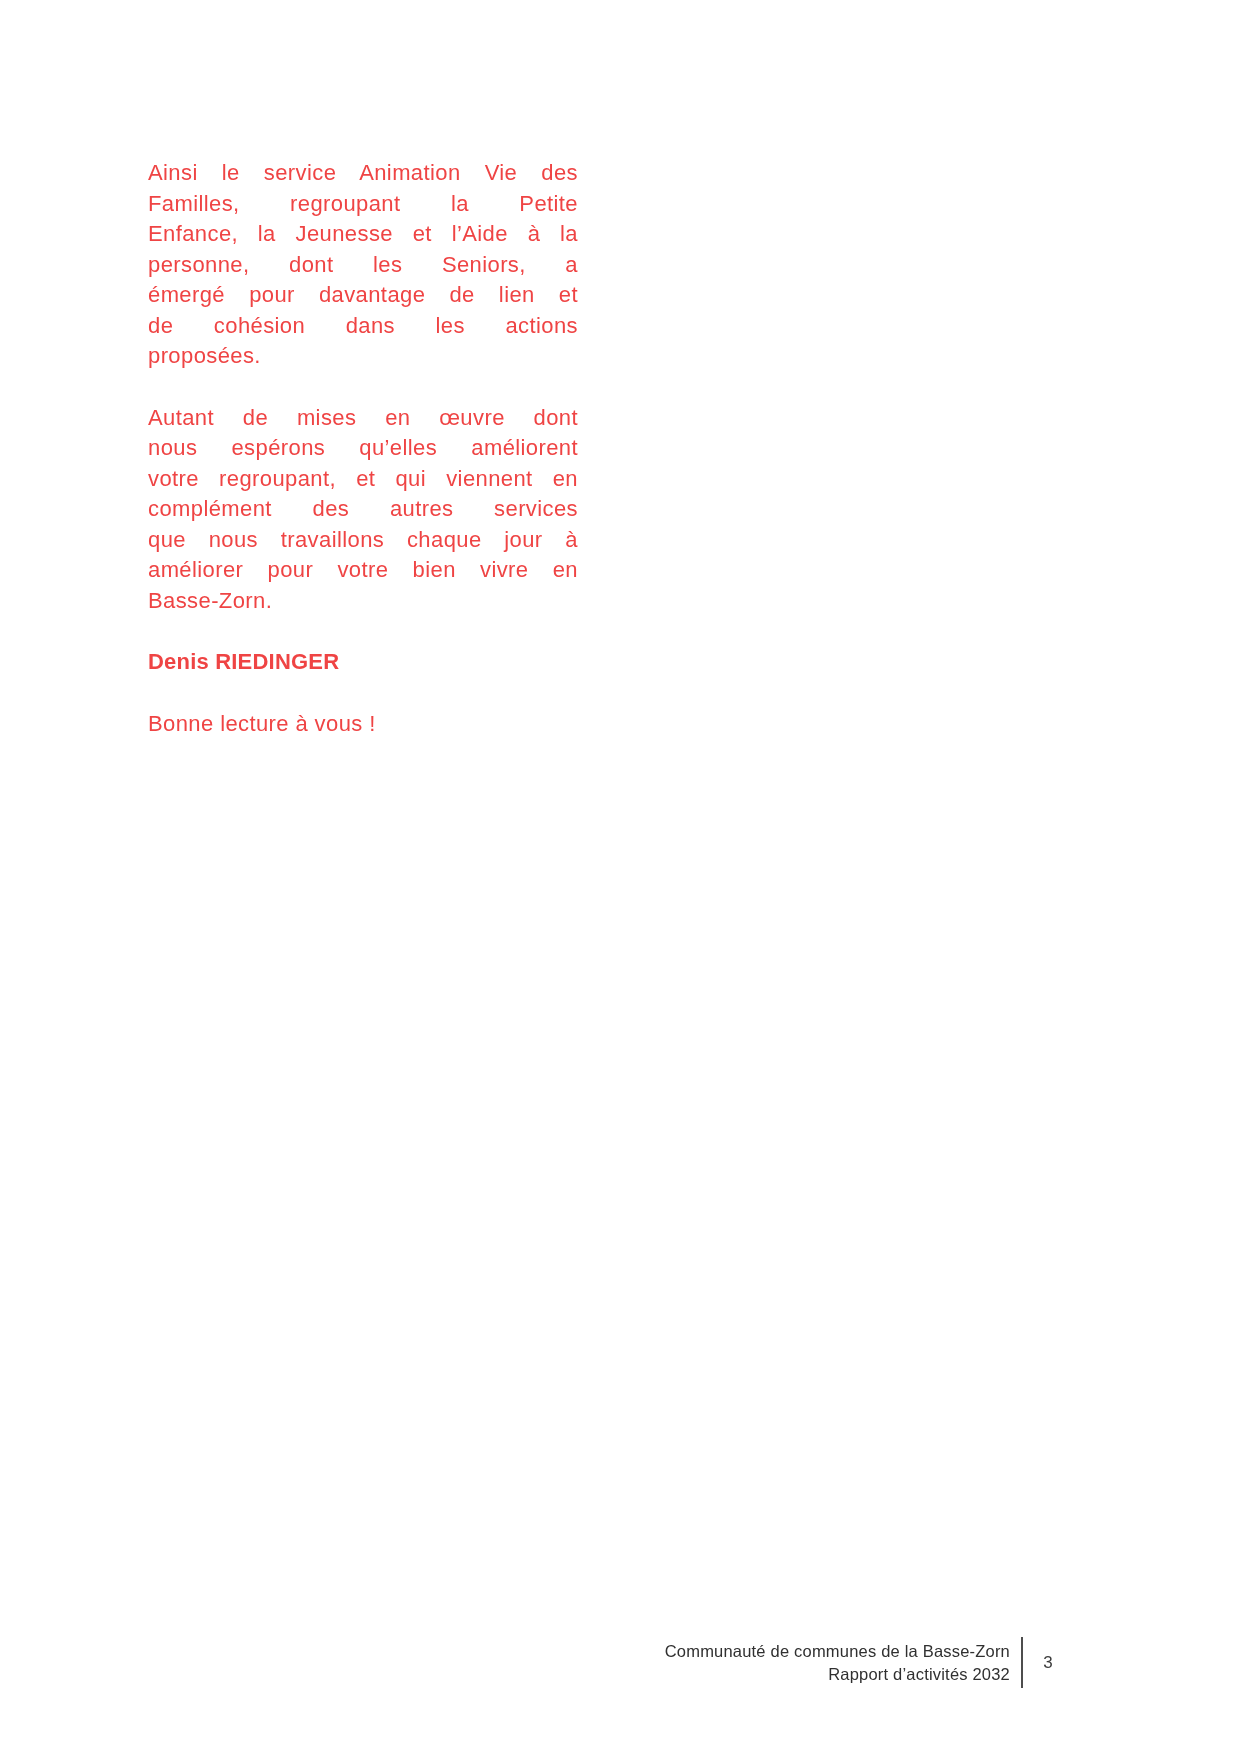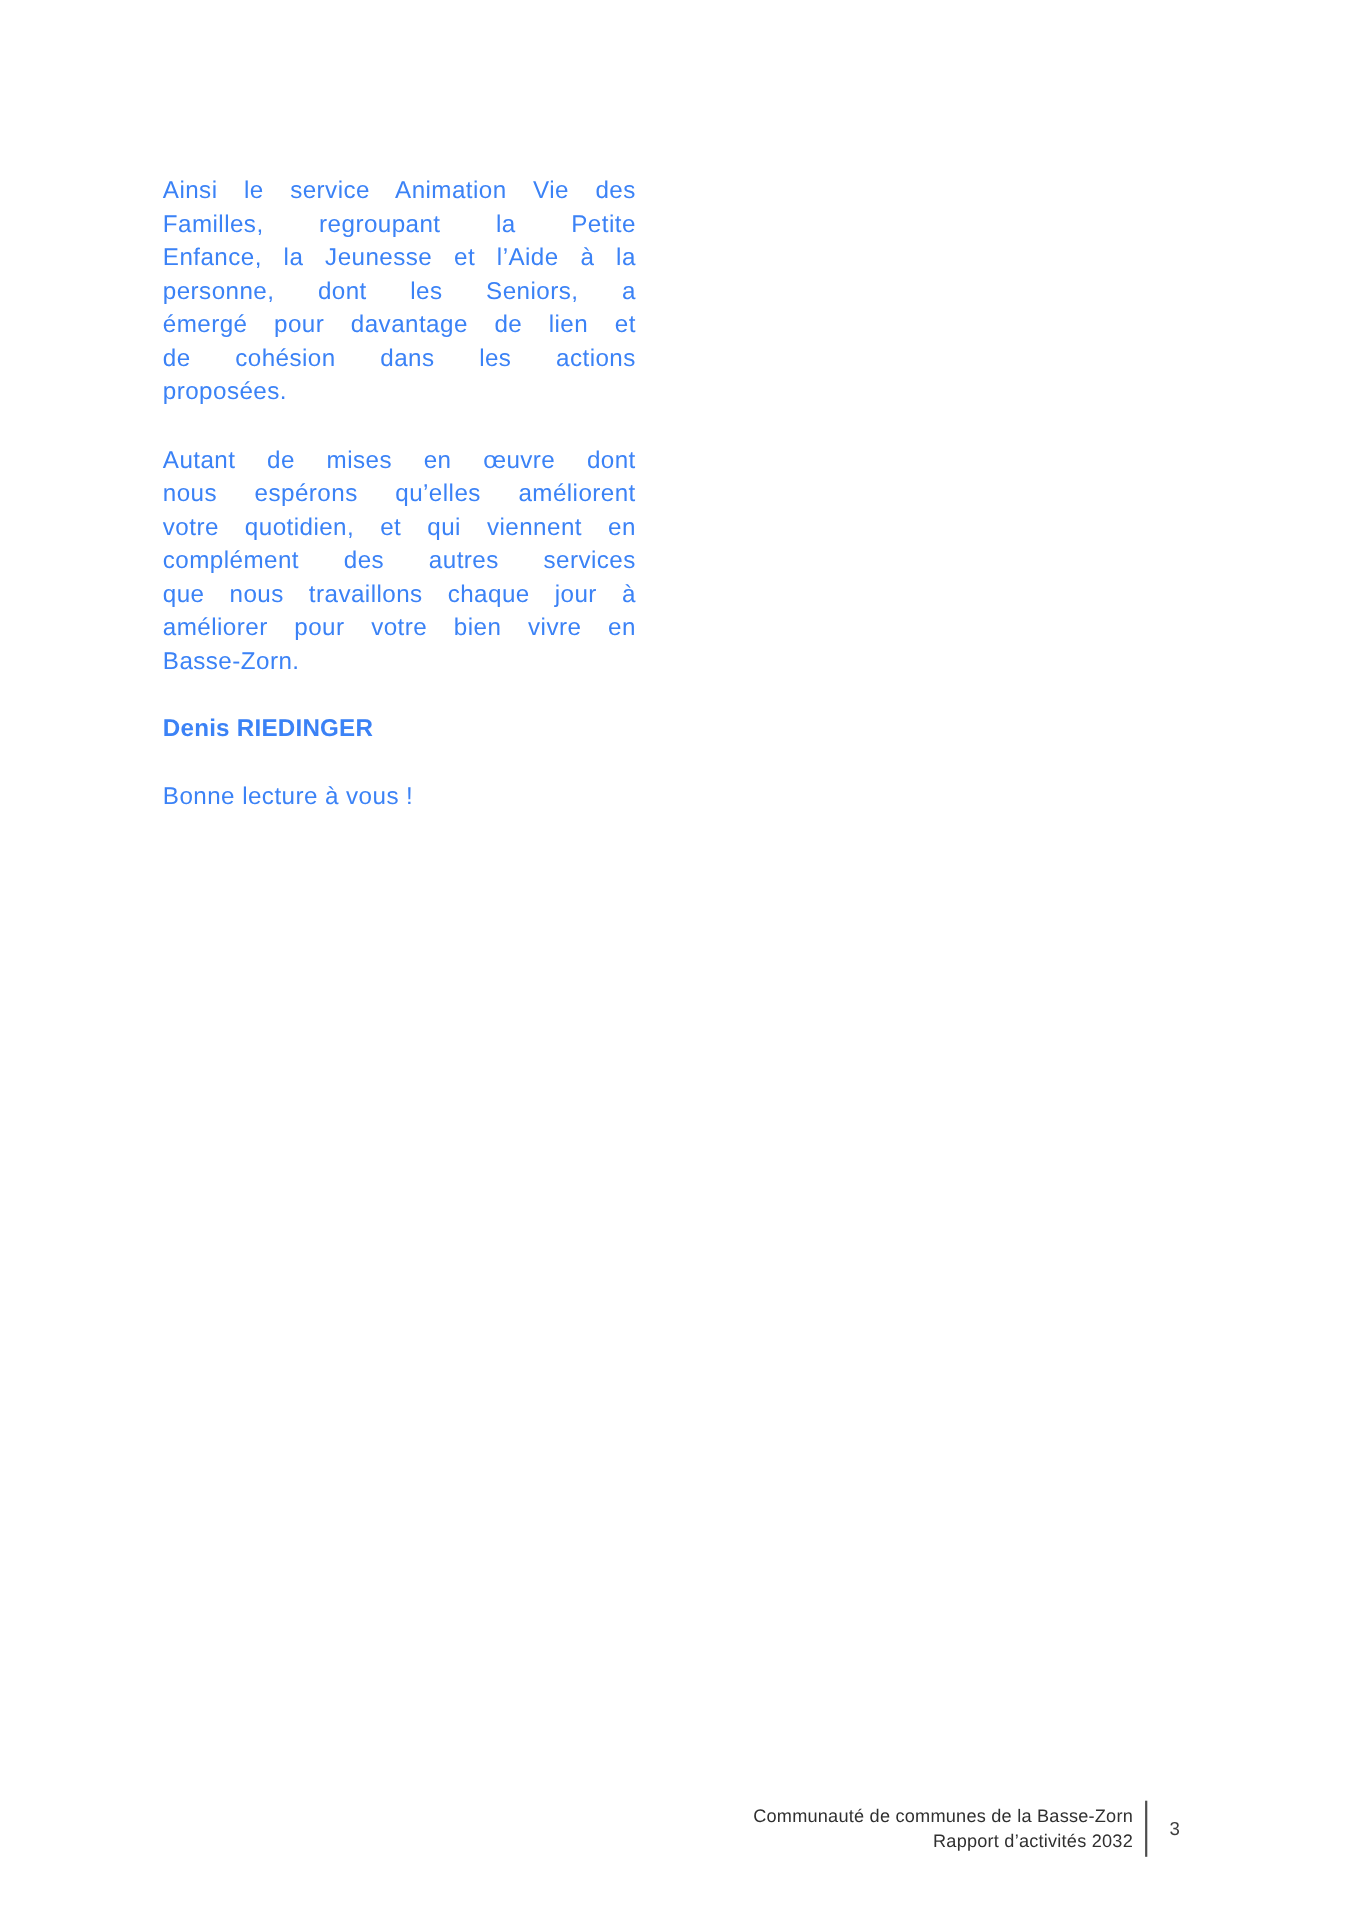--- a/index.html
+++ b/index.html
@@ -13,41 +13,41 @@
     height: 1754px;
     background: #ffffff;
     overflow: hidden;
     font-family: "Liberation Sans", "DejaVu Sans", sans-serif;
   }
   .body-col {
     position: absolute;
     left: 148px;
     top: 158px;
     width: 430px;
-    color: #3b82f6;
+    color: #ef4444;
     font-size: 22px;
     line-height: 30.5px;
     letter-spacing: 0.4px;
   }
   .para {
     margin: 0 0 31px 0;
     white-space: pre-line;
   }
   .para.justify {
     text-align: justify;
     text-align-last: justify;
   }
   .para.bold {
     font-weight: 700;
     letter-spacing: 0.2px;
   }
   .footer {
     position: absolute;
     top: 1637px;
-    right: 166px;
+    right: 186px;
     display: flex;
     align-items: center;
     color: #303030;
   }
   .footer-text {
     text-align: right;
     font-size: 16.5px;
     line-height: 23px;
     letter-spacing: 0.2px;
     margin-right: 11px;
@@ -74,21 +74,21 @@
   <div class="body-col">
     <p class="para justify">Ainsi le service Animation Vie des
 Familles, regroupant la Petite
 Enfance, la Jeunesse et l’Aide à la
 personne, dont les Seniors, a
 émergé pour davantage de lien et
 de cohésion dans les actions
 proposées.</p>
     <p class="para justify">Autant de mises en œuvre dont
 nous espérons qu’elles améliorent
-votre quotidien, et qui viennent en
+votre regroupant, et qui viennent en
 complément des autres services
 que nous travaillons chaque jour à
 améliorer pour votre bien vivre en
 Basse-Zorn.</p>
     <p class="para bold">Denis RIEDINGER</p>
     <p class="para">Bonne lecture à vous !</p>
   </div>
 
   <div class="footer">
     <div class="footer-text">

